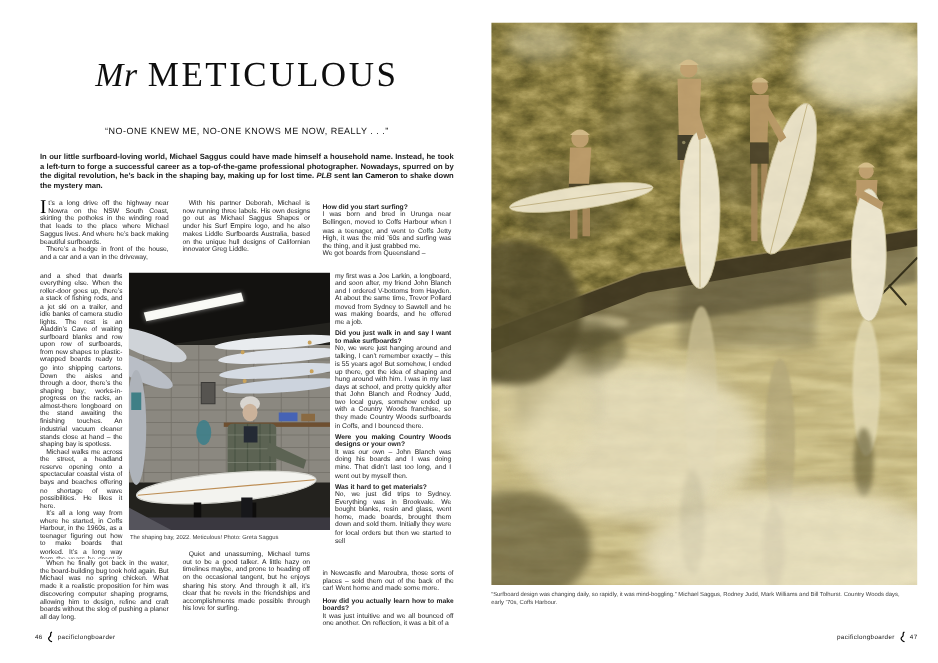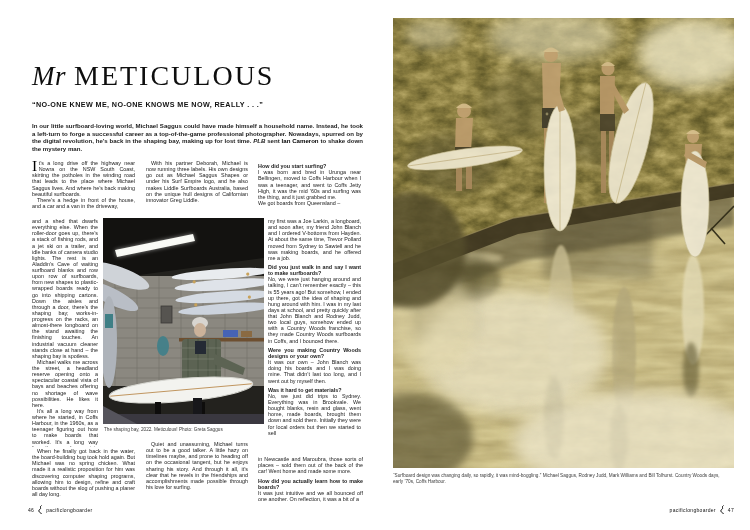--- a/index.html
+++ b/index.html
@@ -1,24 +1,24 @@
 <!DOCTYPE html>
 <html><head>
 <meta charset="utf-8">
 <style>
   html,body{margin:0;padding:0;background:#ffffff;}
   .spread{position:relative;width:750px;height:530px;background:#ffffff;overflow:hidden;
           font-family:"Liberation Sans",sans-serif;color:#1b1b1b;}
   
-  .title{position:absolute;left:32px;top:56px;width:331px;text-align:left;margin:0;
+  .title{position:absolute;left:32px;top:40px;width:331px;text-align:center;margin:0;
          font-family:"Liberation Serif",serif;font-weight:400;color:#0e0e0e;white-space:nowrap;}
   .title .pre{font-style:italic;font-size:27px;letter-spacing:.5px;}
   .title .main{font-size:28px;letter-spacing:2px;}
-  .subtitle{position:absolute;left:32px;top:100px;width:331px;margin:0;
-            font-size:7.2px;font-weight:700;letter-spacing:.4px;color:#111;}
+  .subtitle{position:absolute;left:32px;top:100px;width:331px;text-align:center;margin:0;
+            font-size:7.2px;font-weight:400;letter-spacing:.4px;color:#111;}
   .intro{position:absolute;left:32px;top:122px;width:331px;margin:0;font-size:6.1px;
          line-height:7.55px;font-weight:700;text-align:justify;color:#222;}
   .intro .ital{font-style:italic;}
   .intro .bold{font-weight:900;color:#000;}
   
   .col{position:absolute;font-size:5.4px;line-height:6.12px;text-align:justify;overflow:hidden;color:#1c1c1c;}
   .col p{margin:0;}
   .col .p{text-indent:5px;}
   .col .q{font-weight:700;margin-top:3.2px;}
   .dropcap::first-letter{float:left;font-family:"Liberation Serif",serif;font-size:15.5px;

